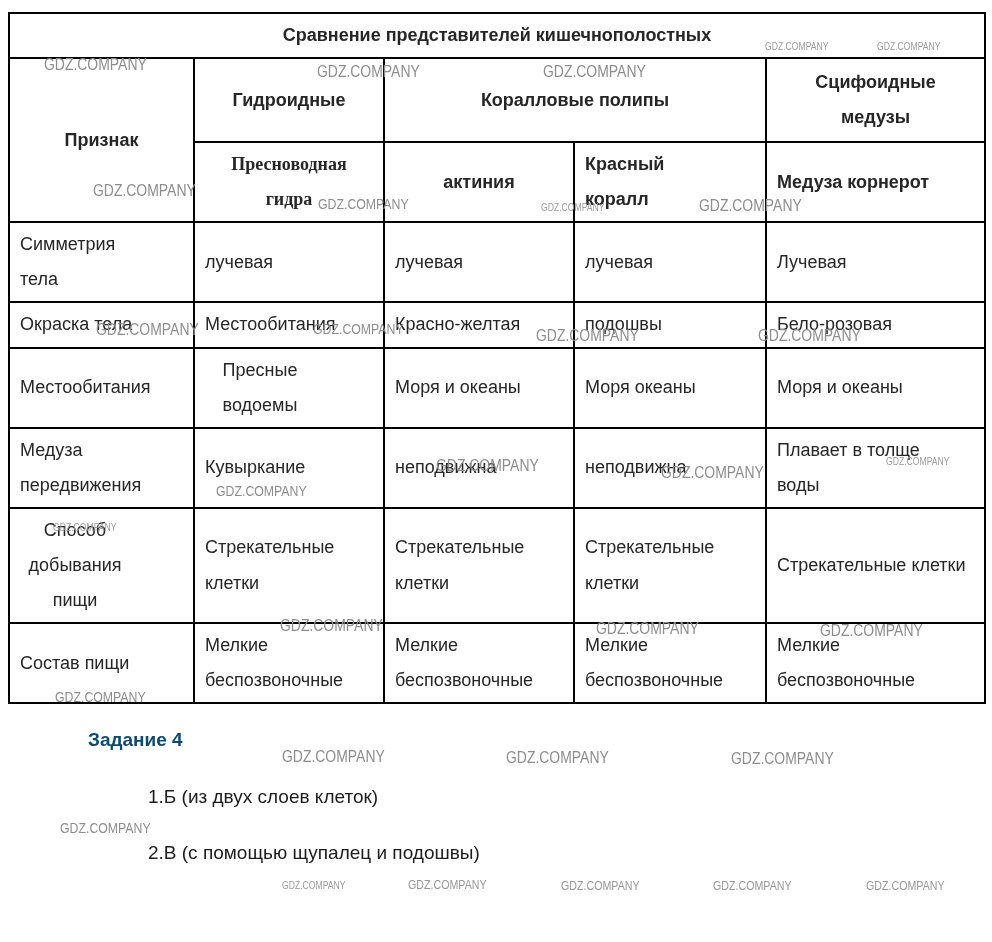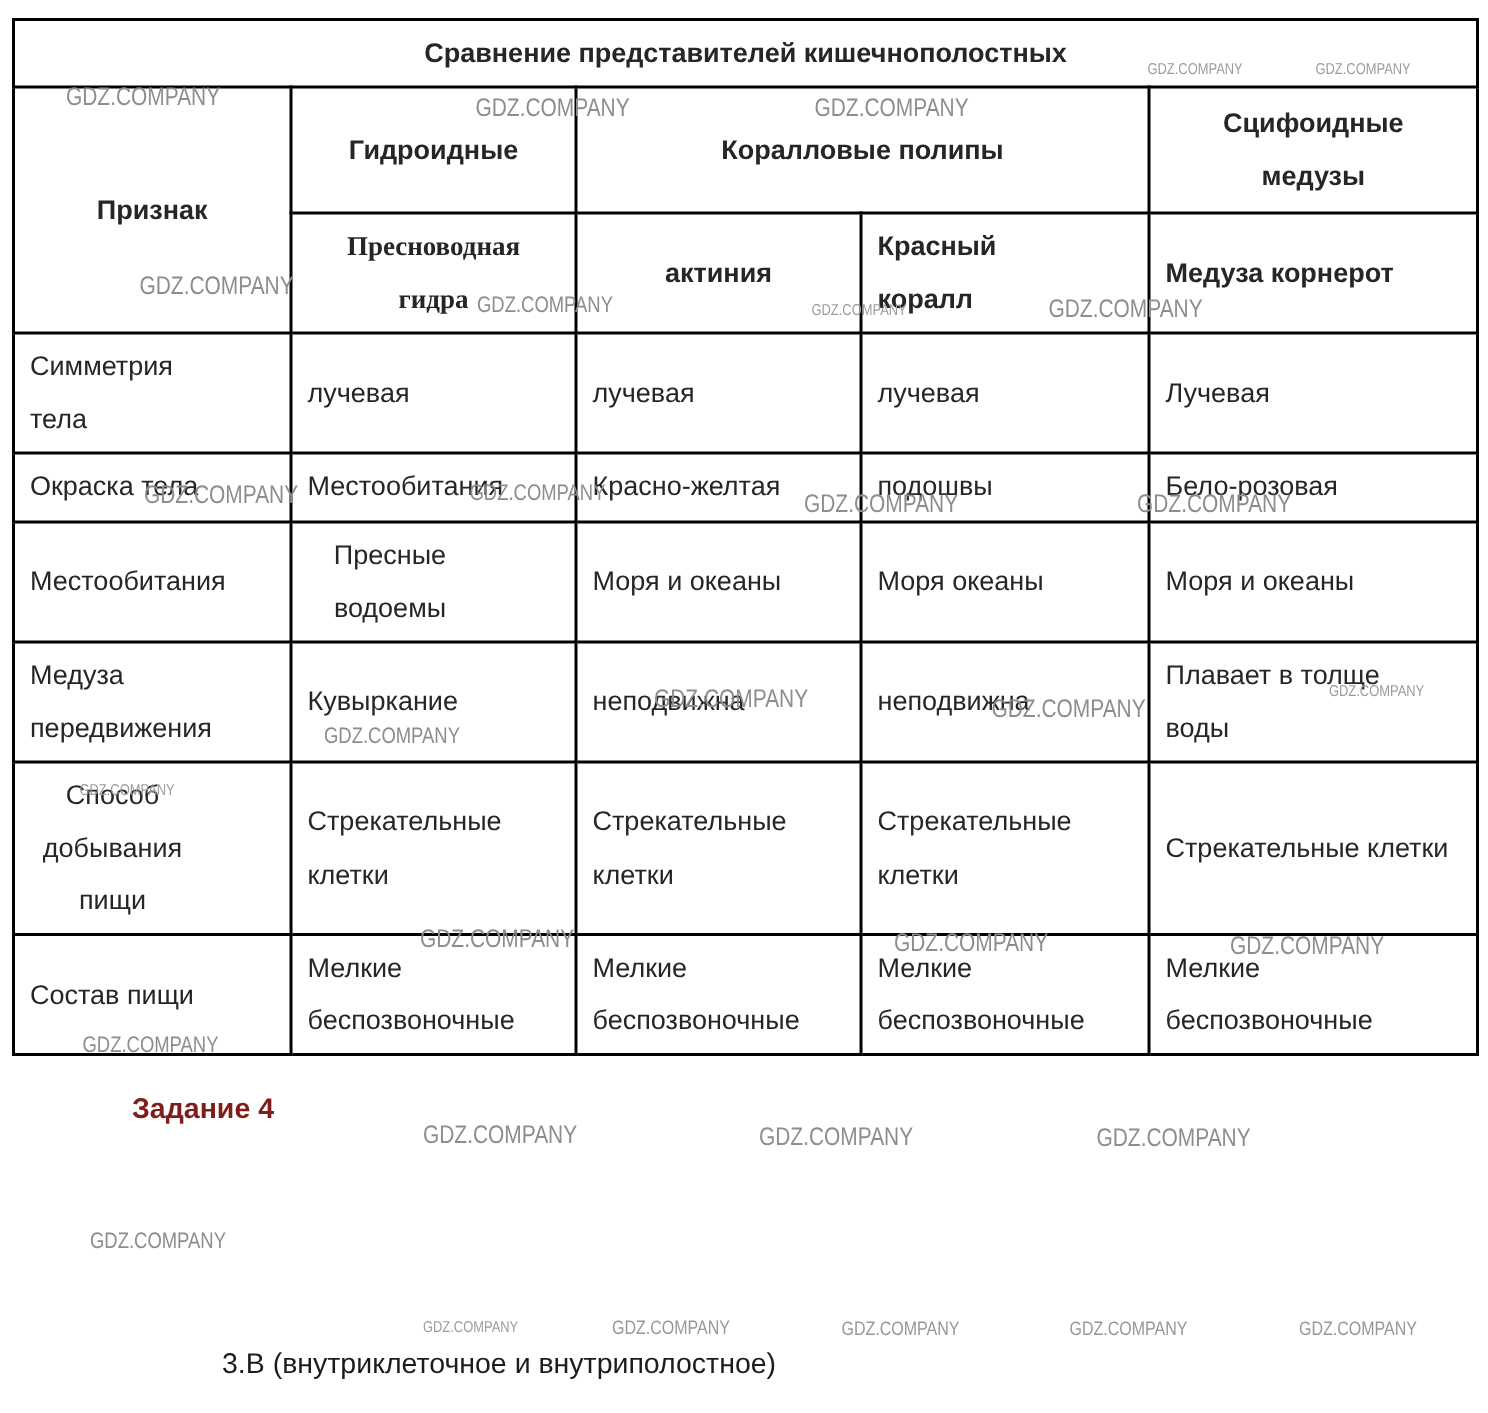--- a/index.html
+++ b/index.html
@@ -16,21 +16,21 @@
   .rt{height:34px}.rh1{height:84px}.rh2{height:75px}
   .r1{height:80px}.r2{height:40px}.r3{height:75px}.r4{height:77px}.r5{height:113px}.r6{height:78px}
   .mw100{display:inline-block;max-width:100px;}
   .mw110{display:inline-block;max-width:110px;text-align:center;}
   .mw120{display:inline-block;max-width:120px;}
   .mw140{display:inline-block;max-width:140px;}
   .mw160{display:inline-block;max-width:160px;font-family:Liberation Serif, serif;}
   .mw170{display:inline-block;max-width:170px;}
 
   
-  .task-title{position:absolute;left:88px;top:729px;font-weight:bold;font-size:19px;color:#7f1d1d;}
+  .task-title{position:absolute;left:88px;top:729px;font-weight:bold;font-size:19px;color:#0c4a6e;}
   .answer{position:absolute;left:148px;font-size:19px;color:#1c1c1c;}
   .a1{top:786px}.a2{top:842px}.a3{top:899px}
 
   
   .wm-layer{position:absolute;left:0;top:0;width:100%;height:100%;pointer-events:none;z-index:5;}
   .wm{position:absolute;display:inline-block;color:#8d8d8d;font-size:17px;letter-spacing:0;transform:scaleX(0.82);transform-origin:0 50%;white-space:nowrap;font-weight:500;}
   .wm-15{font-size:15px;}
   .wm-13{font-size:13px;color:#979797;}
   .wm-10{font-size:10.5px;color:#9b9b9b;}
 </style>
@@ -103,21 +103,22 @@
       <td class="f">Состав пищи</td>
       <td class="d l">Мелкие беспозвоночные</td>
       <td class="d l">Мелкие беспозвоночные</td>
       <td class="d l">Мелкие беспозвоночные</td>
       <td class="d l">Мелкие беспозвоночные</td>
     </tr>
   </tbody>
     </table>
 
   <div class="task-title">Задание 4</div>
-  <div class="answer a3">3.В (внутриклеточное и внутриполостное)</div>
+  <div class="answer a1">1.Б (из двух слоев клеток)</div>
+  <div class="answer a2">2.В (с помощью щупалец и подошвы)</div>
 
   <div class="wm-layer">
     <span class="wm" style="left:44px;top:55px">GDZ.COMPANY</span>
     <span class="wm" style="left:317px;top:62px">GDZ.COMPANY</span>
     <span class="wm" style="left:543px;top:62px">GDZ.COMPANY</span>
     <span class="wm wm-10" style="left:765px;top:40px">GDZ.COMPANY</span>
     <span class="wm wm-10" style="left:877px;top:40px">GDZ.COMPANY</span>
     <span class="wm" style="left:93px;top:181px">GDZ.COMPANY</span>
     <span class="wm wm-15" style="left:318px;top:195px">GDZ.COMPANY</span>
     <span class="wm wm-10" style="left:541px;top:201px">GDZ.COMPANY</span>

